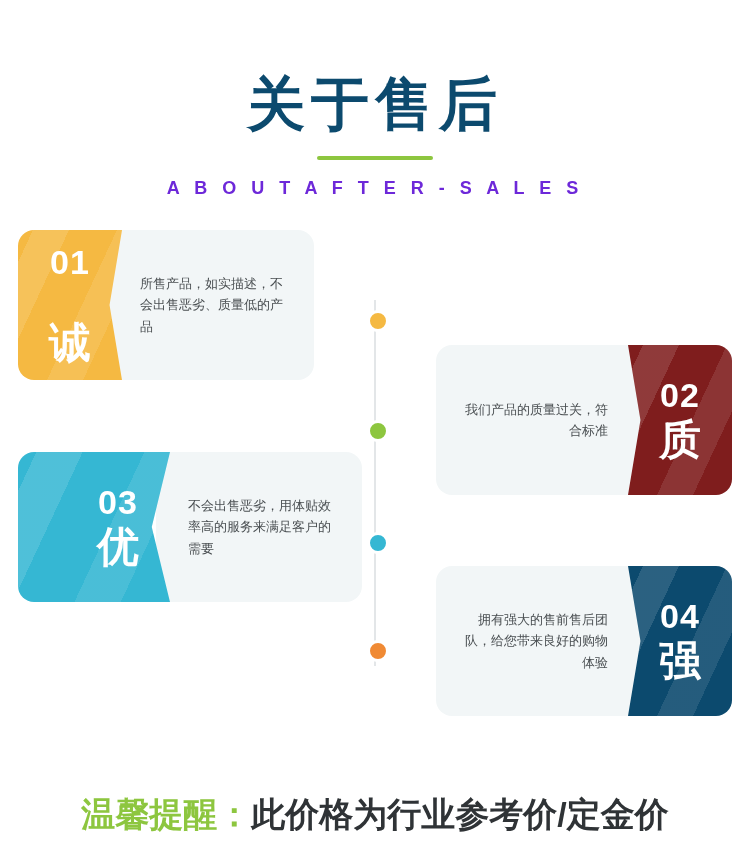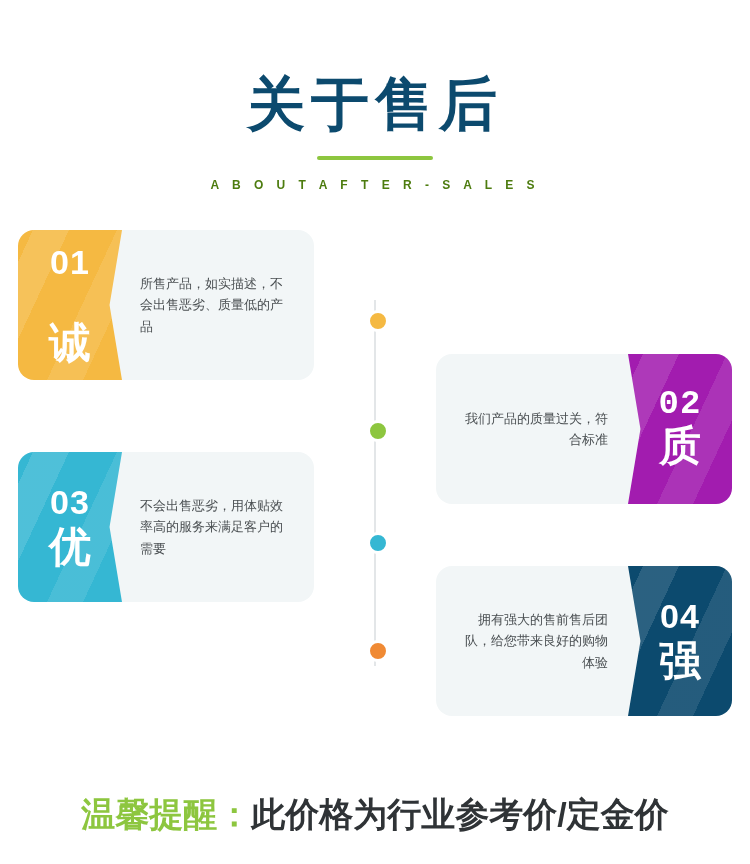--- a/index.html
+++ b/index.html
@@ -30,22 +30,22 @@
   }
   .title-rule {
     width: 116px;
     height: 4px;
     background: #8dc63f;
     margin: 20px auto 0 auto;
     border-radius: 2px;
   }
   .subtitle {
     margin-top: 18px;
-    font-size: 12px;
-    color: #4d7c0f;
+    font-size: 18px;
+    color: #6d28d9;
     letter-spacing: 5px;
     font-weight: bold;
   }
 
   
   .timeline {
     position: absolute;
     left: 374px;
     top: 300px;
     width: 2px;
@@ -145,27 +145,27 @@
   .card.right .body {
     border-radius: 16px 0 0 16px;
     padding: 0 34px 0 26px;
     width: 206px;
     justify-content: flex-end;
     text-align: right;
   }
 
   
   .card.c1 { left: 18px;  top: 230px; }
-  .card.c2 { right: 18px; top: 354px; }
+  .card.c2 { right: 18px; top: 345px; }
   .card.c3 { left: 18px;  top: 452px; }
   .card.c4 { right: 18px; top: 566px; }
 
   .c1 .badge { background: #f5b942; }
   .c2 .badge { background: #8dc63f; }
-  .c3 .badge { background: #35b7d3; }
+  .c3 .badge { background: #35b7d3; padding-left: 48px; }
   .c4 .badge { background: #f08a34; }
 
   
   .footer {
     position: absolute;
     left: 0;
     right: 0;
     bottom: 26px;
     text-align: center;
     font-size: 34px;
@@ -202,21 +202,21 @@
   </div>
   <div class="body">
     <div class="text">所售产品，如实描述，不会出售恶劣、质量低的产品</div>
   </div>
 </div>
 
 <div class="card right c2">
   <div class="body">
     <div class="text">我们产品的质量过关，符合标准</div>
   </div>
-  <div class="badge" style="background: #a21caf; font-family: Liberation Mono, monospace;">
+  <div class="badge" style="background: #7f1d1d;">
     <div class="num">02</div>
     <div class="zh">质</div>
   </div>
 </div>
 
 <div class="card left c3">
   <div class="badge" style="background: rgb(53, 183, 211);">
     <div class="num">03</div>
     <div class="zh">优</div>
   </div>

